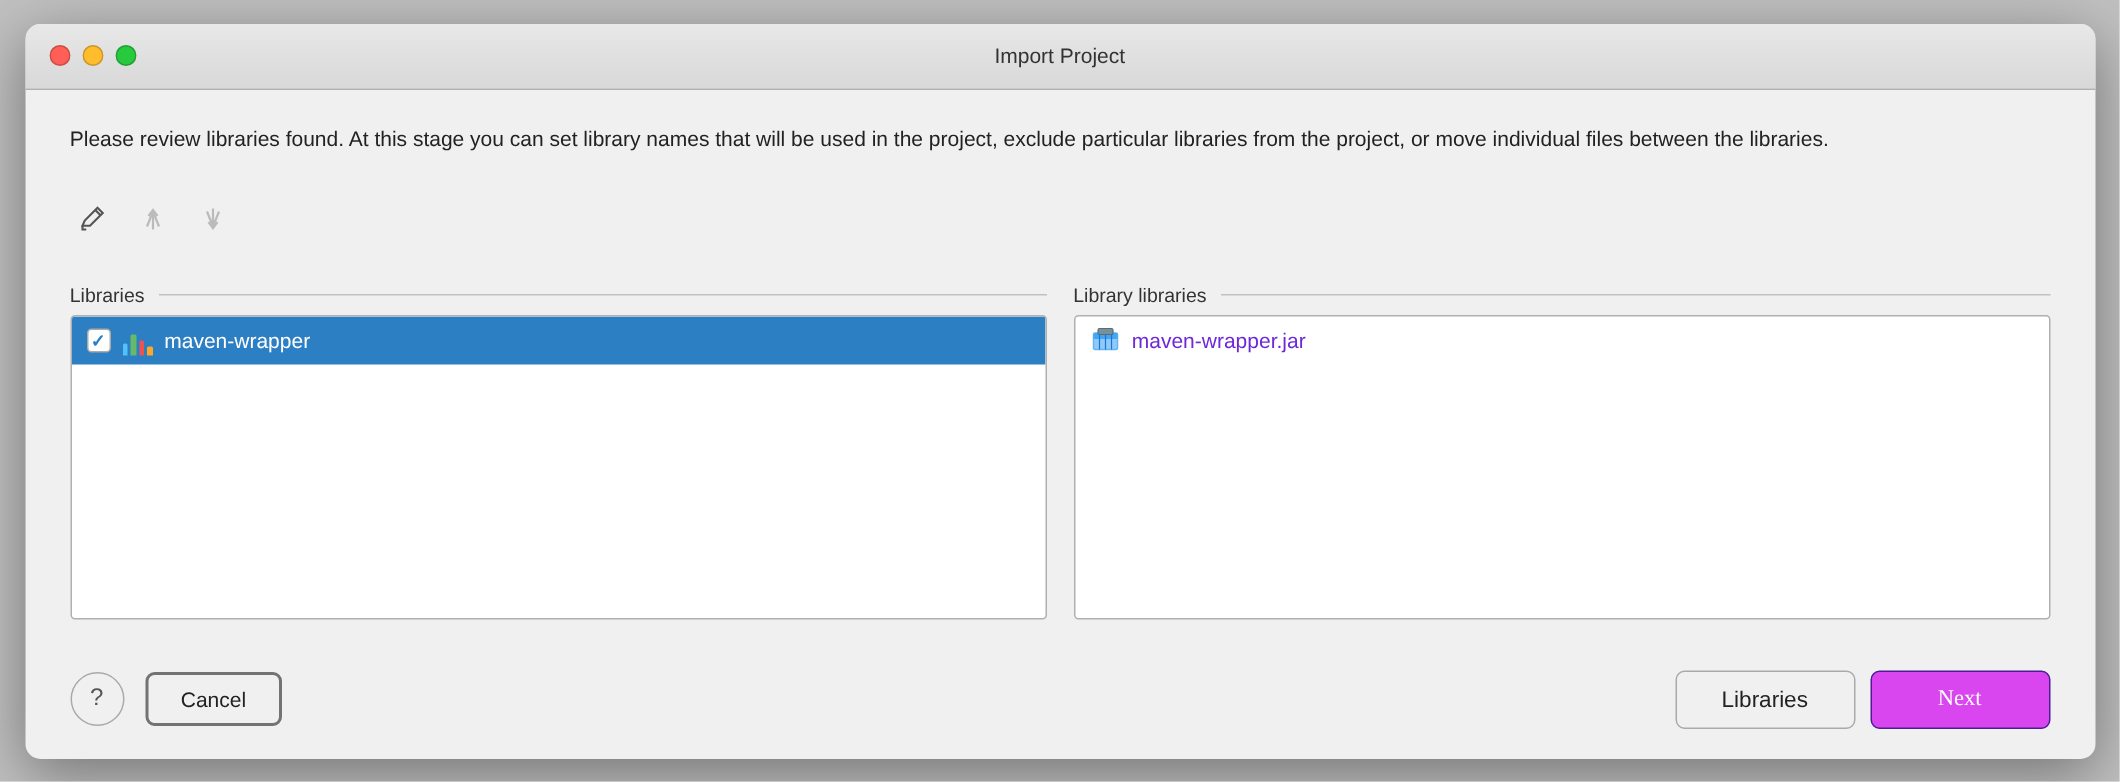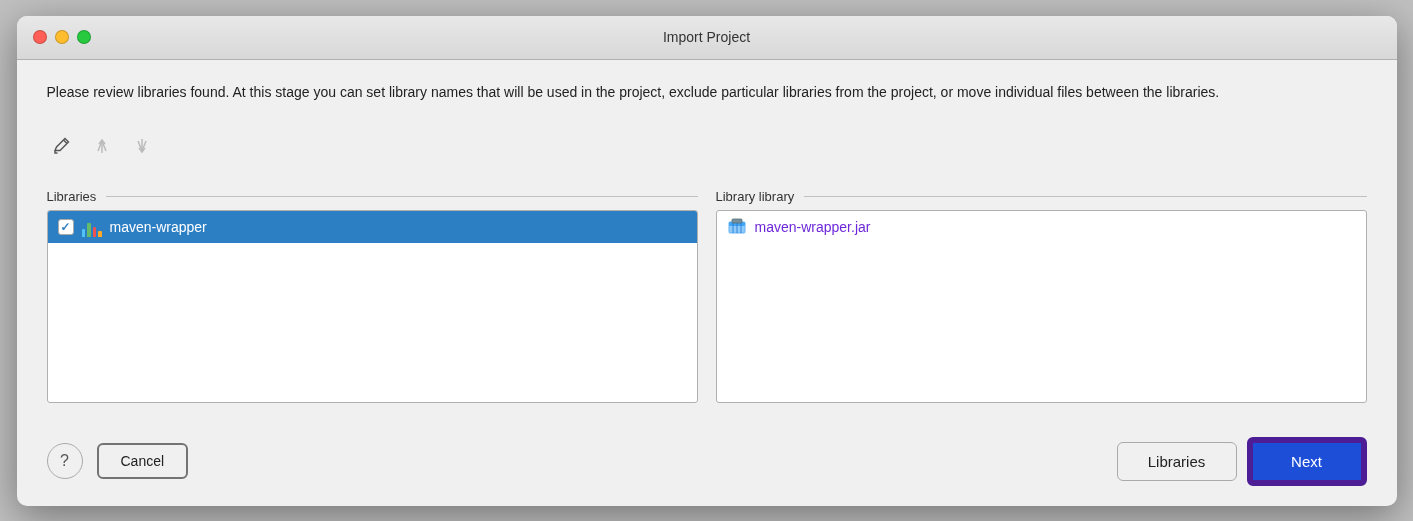--- a/index.html
+++ b/index.html
@@ -253,28 +253,29 @@
       background: #f0f0f0;
       border-radius: 6px;
       font-size: 15px;
       color: #222;
       cursor: pointer;
       min-width: 120px;
     }
 
     .next-btn {
       padding: 10px 36px;
-      border: 6px solid #4c1d95;
-      background: #1d4ed8;
+      border: 1px solid #4c1d95;
+      background: #d946ef;
       border-radius: 6px;
       font-size: 15px;
       color: #fff;
       cursor: pointer;
       min-width: 120px;
       font-weight: 500;
+      font-family: Liberation Serif, serif;
     }
   </style>
 </head>
 <body>
 
 <div class="dialog">
 
   <div class="title-bar">
     <div class="traffic-lights">
       <div class="traffic-light close"></div>
@@ -331,21 +332,21 @@
               <div class="lib-icon-bar" style="height:10px; background:#ef5350;"></div>
               <div class="lib-icon-bar" style="height:6px; background:#ffa726;"></div>
             </div>
             <span>maven-wrapper</span>
           </div>
         </div>
       </div>
 
       <div class="panel">
         <div class="panel-label-row">
-          <span class="panel-label">Library library</span>
+          <span class="panel-label">Library libraries</span>
           <div class="panel-label-line"></div>
         </div>
         <div class="list-box">
           <div class="list-item">
 
             <div class="jar-icon">
               <svg width="18" height="18" viewBox="0 0 18 18" xmlns="http://www.w3.org/2000/svg">
                 <rect x="1" y="4" width="16" height="11" rx="1" fill="#90caf9" stroke="#64b5f6" stroke-width="1"></rect>
                 <rect x="1" y="4" width="16" height="4" rx="1" fill="#42a5f5"></rect>
                 <line x1="5" y1="4" x2="5" y2="15" stroke="#1976d2" stroke-width="0.8"></line>

